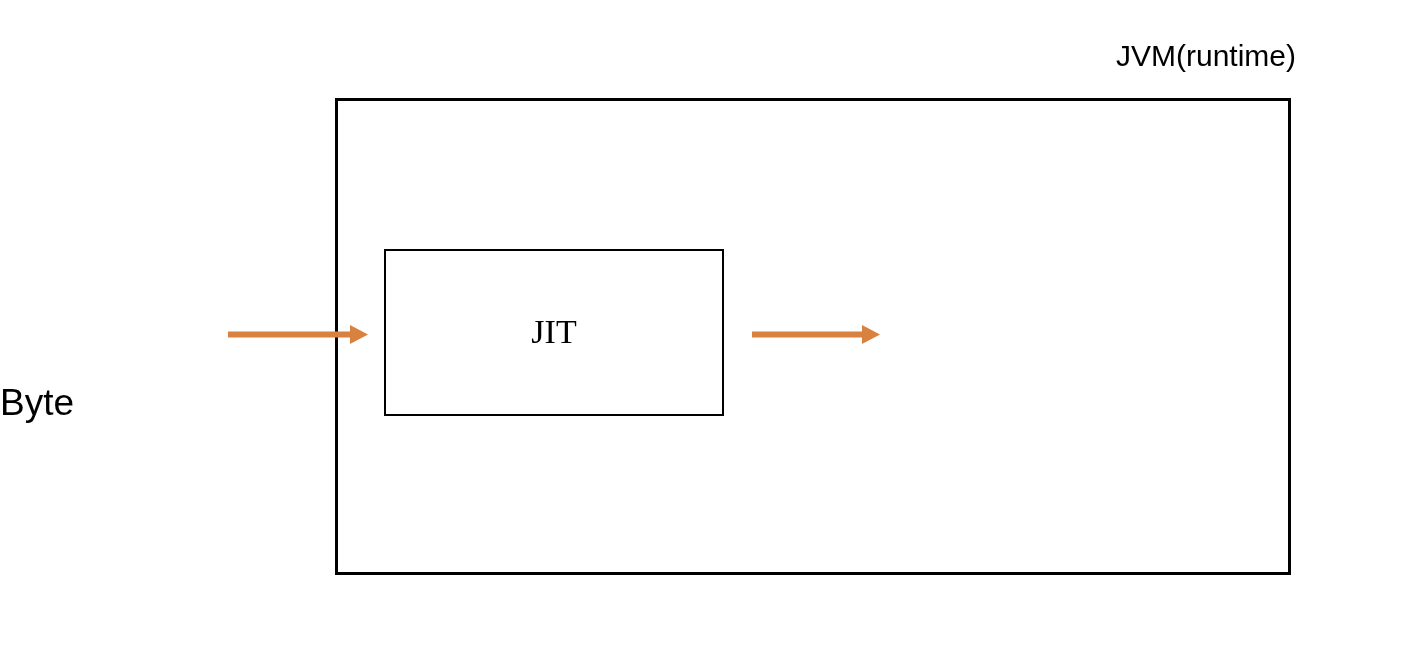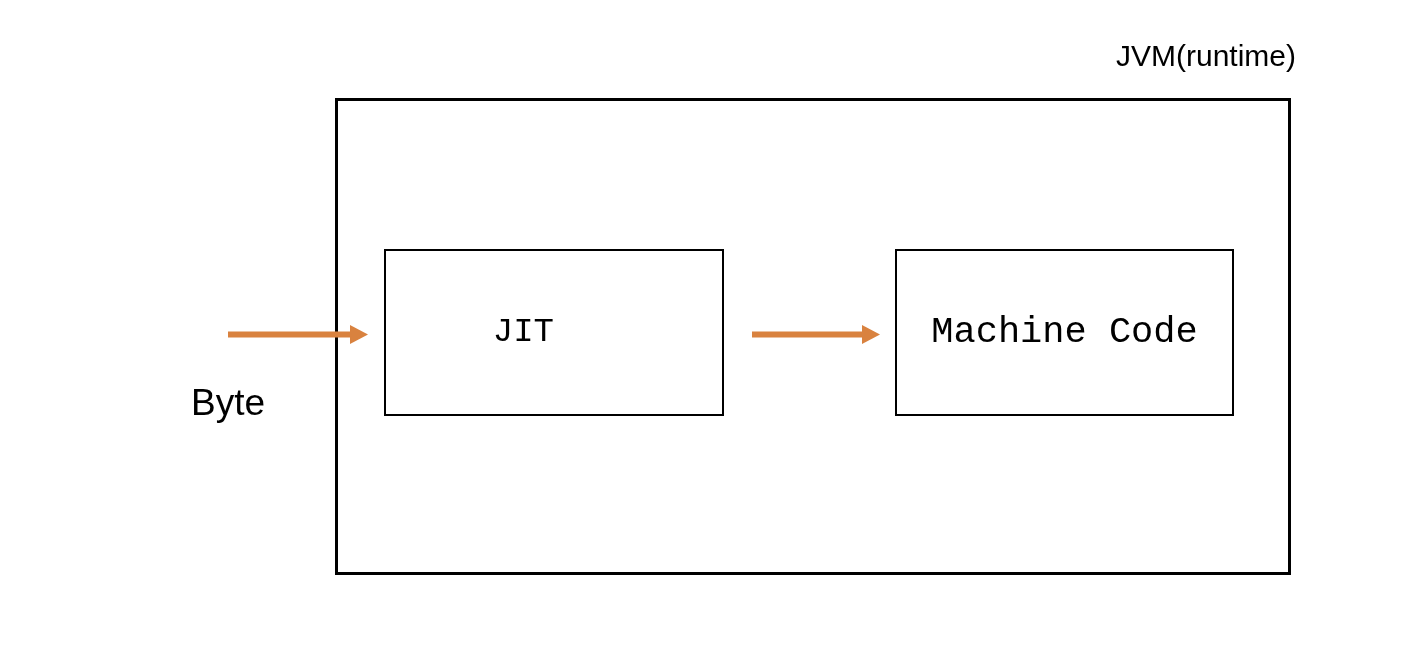--- a/index.html
+++ b/index.html
@@ -31,24 +31,24 @@
   }
 
   #jvm-label {
     right: 117px;
     top: 38px;
     font-size: 30px;
     text-align: right;
   }
 
   #bytecode-label {
-    left: 10px;
+    left: 0px;
     top: 288px;
     width: 255px;
-    text-align: right;
+    text-align: left;
     font-size: 37px;
     line-height: 1.24;
   }
 
   #cache-label {
     left: 366px;
     top: 510px;
     font-size: 33px;
   }
 
@@ -87,21 +87,22 @@
     height: 167px;
     border-width: 2px;
     display: flex;
     align-items: center;
     justify-content: center;
     z-index: 3;
   }
 
   .box-text {
     color: #000000;
-    font-family: Liberation Mono, monospace;
+    text-align: center;
+    font-family: Liberation Serif, serif;
     font-weight: 400;
     white-space: pre;
     line-height: 1.26;
   }
 
   #jit-text { font-size: 34px; }
   #machine-text { font-size: 37px; }
 
   
   .arrow-svg {
@@ -135,23 +136,20 @@
 
   <div class="box" id="jvm-container"></div>
 
 
   <div class="box" id="jit-box">
     <div class="box-text" id="jit-text">
       <div>JIT</div>
     </div>
   </div>
 
-  <div class="box" id="machine-box">
-    <div class="box-text" id="machine-text">Machine Code</div>
-  </div>
 
   <svg class="arrow-svg" id="arrow-bytecode-to-jit" viewBox="0 0 145 34">
     <line x1="2" y1="16.5" x2="128" y2="16.5" stroke="#d9823f" stroke-width="6"></line>
     <polygon points="124,7 142,16.5 124,26" fill="#d9823f"></polygon>
   </svg>
 
   <svg class="arrow-svg" id="arrow-jit-to-machine" viewBox="0 0 134 34">
     <line x1="2" y1="16.5" x2="116" y2="16.5" stroke="#d9823f" stroke-width="6"></line>
     <polygon points="112,7 130,16.5 112,26" fill="#d9823f"></polygon>
   </svg>

